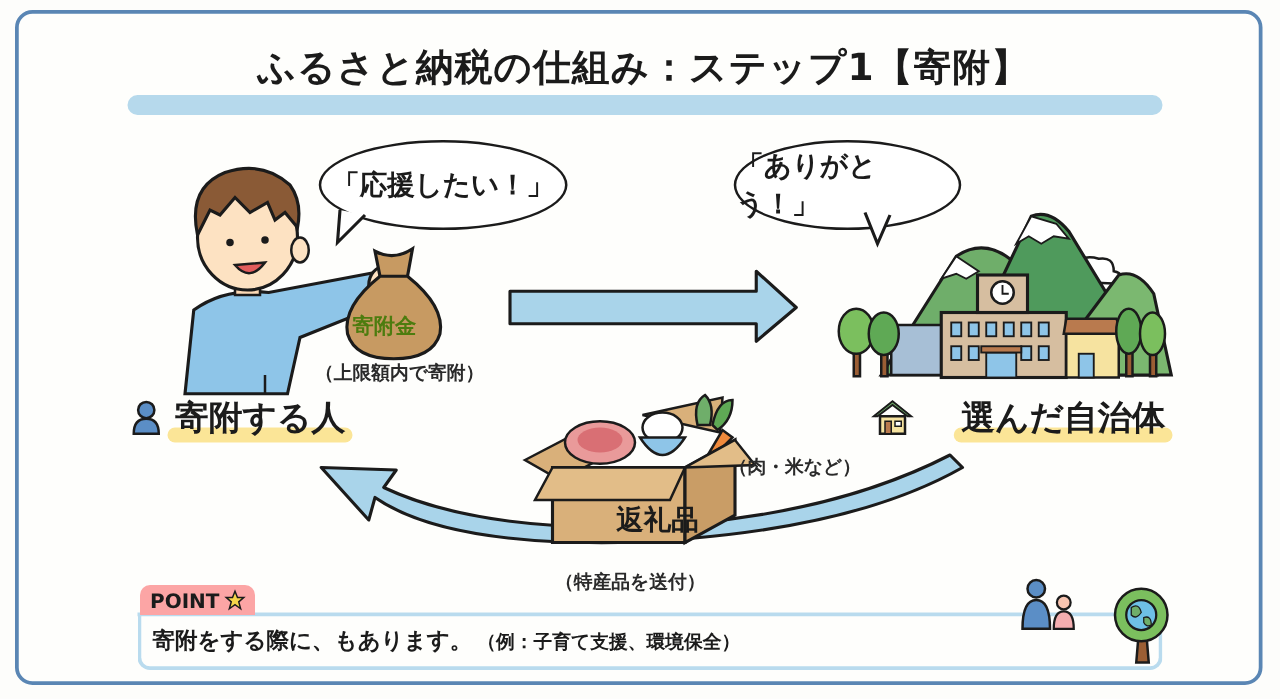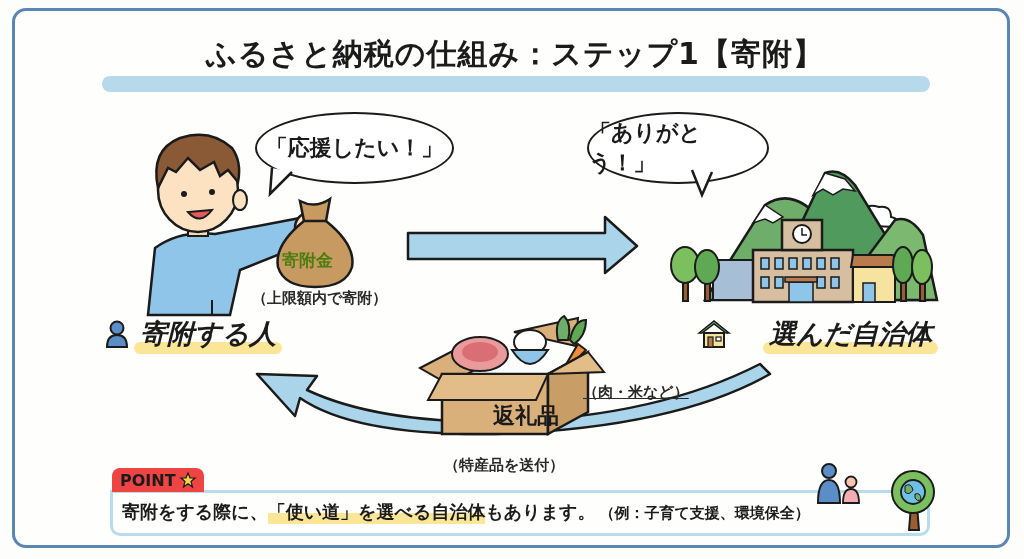--- a/index.html
+++ b/index.html
@@ -6,26 +6,26 @@
   body { width:1024px; height:559px; background:#fdfdfb; position:relative; overflow:hidden;
          font-family:"DejaVu Sans","Liberation Sans",sans-serif; color:#1b1b1b; }
   .frame { position:absolute; left:12px; top:8px; width:998px; height:540px;
            border:3px solid #5a86b4; border-radius:14px; box-sizing:border-box; background:#fefefc; }
   .title-wrap { position:absolute; left:100px; top:32px; width:830px; height:62px; }
   .title-underline { position:absolute; left:2px; right:0; top:44px; height:16px; border-radius:8px; background:#b6d9ec; }
   .title { position:absolute; left:0; right:0; top:2px; text-align:center; font-size:30px; font-weight:bold; letter-spacing:1px; white-space:nowrap; }
   .bubble { position:absolute; background:#fff; border:2.5px solid #1b1b1b; border-radius:50%;
             display:flex; align-items:center; justify-content:center; font-size:22px; font-weight:bold; }
   .label-big { position:absolute; font-size:27px; font-weight:bold; display:flex; align-items:center; gap:6px; }
-  .label-big .hl { position:relative; z-index:1; padding:0 6px;font-style:italic; }
+  .label-big .hl { position:relative; z-index:1; padding:0 6px; }
   .label-big .hl::after { content:""; position:absolute; left:0; right:0; bottom:-2px; height:12px; background:#fbe597; border-radius:6px; z-index:-1; }
   .small { position:absolute; font-size:15px; font-weight:bold; color:#2a2a2a; white-space:nowrap; }
   .point-box { position:absolute; left:110px; top:492px; width:820px; height:44px; border:3px solid #b9dbee; border-top:none; border-radius:0 0 10px 10px; box-sizing:border-box; }
   .point-line { position:absolute; left:110px; top:490px; width:820px; height:3px; background:#b9dbee; }
-  .point-tab { position:absolute; left:112px; top:468px; height:24px; padding:0 8px; background:#ef4444; border-radius:8px 8px 0 0; display:flex; align-items:center; gap:4px; font-size:16px; font-weight:bold; }
+  .point-tab { position:absolute; left:112px; top:468px; height:24px; padding:0 8px; background:#fca5a5; border-radius:8px 8px 0 0; display:flex; align-items:center; gap:4px; font-size:16px; font-weight:bold; }
   .point-text { position:absolute; left:122px; top:500px; font-size:18px; font-weight:bold; white-space:nowrap; display:flex; align-items:baseline;text-align:center; }
   .point-text .hl2 { background:linear-gradient(transparent 55%, #fbe597 55%); }
   .point-text .small2 { font-size:15px; margin-left:4px; }
   svg { position:absolute; overflow:visible; }
 </style>
 </head>
 <body>
 
 <div class="frame"></div>
 
@@ -164,34 +164,33 @@
   <path d="M140 28 Q136 10 146 4 Q154 12 150 28 Z" fill="#6fae6a" stroke="#1b1b1b" stroke-width="2"></path>
   <path d="M152 28 Q156 8 168 8 Q168 24 156 32 Z" fill="#5fa955" stroke="#1b1b1b" stroke-width="2"></path>
   <path d="M140 66 L160 32 L168 38 Z" fill="#f08a3c" stroke="#1b1b1b" stroke-width="2"></path>
 
   <path d="M24 62 L130 62 L130 122 L24 122 Z" fill="#d9b07a" stroke="#1b1b1b" stroke-width="2.5"></path>
   <path d="M130 62 L170 40 L170 100 L130 122 Z" fill="#c99d66" stroke="#1b1b1b" stroke-width="2.5"></path>
   <path d="M24 62 L10 88 L118 88 L130 62 Z" fill="#e2bd88" stroke="#1b1b1b" stroke-width="2"></path>
   <path d="M130 62 L186 60 L170 40 Z" fill="#e2bd88" stroke="#1b1b1b" stroke-width="2"></path>
 </svg>
 <div class="small" style="left:460px;top:401px;font-size:22px;color:#1b1b1b;margin-left:33px;">返礼品</div>
-<div class="small" style="left:583px;top:383px;text-decoration:underline;">（肉・米など）</div>
+<div class="small" style="left:583px;top:364px;">（肉・米など）</div>
 <div class="small" style="left:444px;top:456px;">（特産品を送付）</div>
 
 <div class="point-line"></div>
 <div class="point-box"></div>
 <div class="point-tab">
   <span>POINT</span>
   <svg style="position:relative;" width="16" height="16" viewBox="0 0 16 16">
     <path d="M8 1 L10 6 L15 6 L11 9.5 L12.5 15 L8 11.8 L3.5 15 L5 9.5 L1 6 L6 6 Z" fill="#f6d54a" stroke="#1b1b1b" stroke-width="1.2"></path>
   </svg>
 </div>
 <div class="point-text">
   <span>寄附をする際に、</span>
-  <span class="hl2">「使い道」を選べる自治体</span>
   <span>もあります。</span>
   <span class="small2">（例：子育て支援、環境保全）</span>
 </div>
 
 <svg style="left:815px;top:462px;" width="48" height="42" viewBox="0 0 48 42">
   <circle cx="14" cy="9" r="7" fill="#5b8ec6" stroke="#1b1b1b" stroke-width="2"></circle>
   <path d="M3 41 Q3 18 14 18 Q25 18 25 41 Z" fill="#5b8ec6" stroke="#1b1b1b" stroke-width="2"></path>
   <circle cx="36" cy="20" r="5.5" fill="#f7c4b0" stroke="#1b1b1b" stroke-width="1.8"></circle>
   <path d="M28 41 Q28 27 36 27 Q44 27 44 41 Z" fill="#f4aeb0" stroke="#1b1b1b" stroke-width="1.8"></path>
 </svg>

